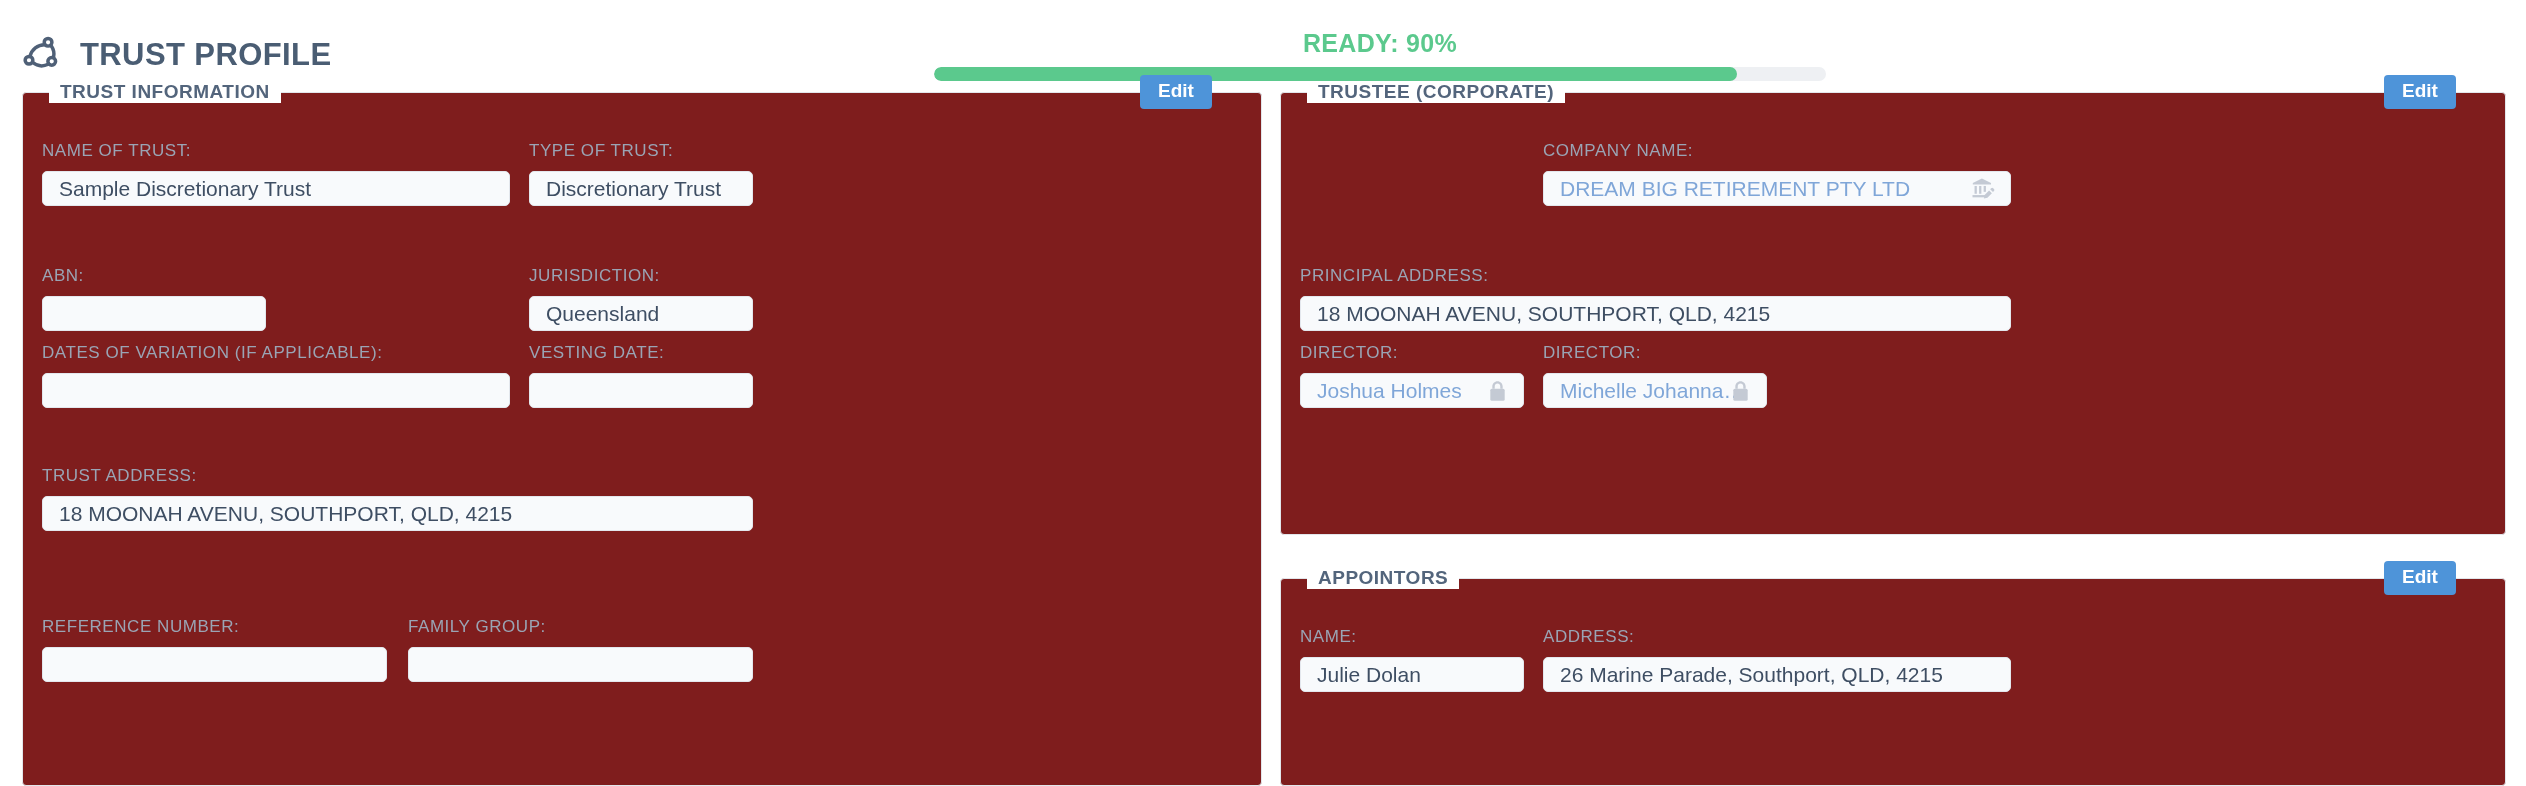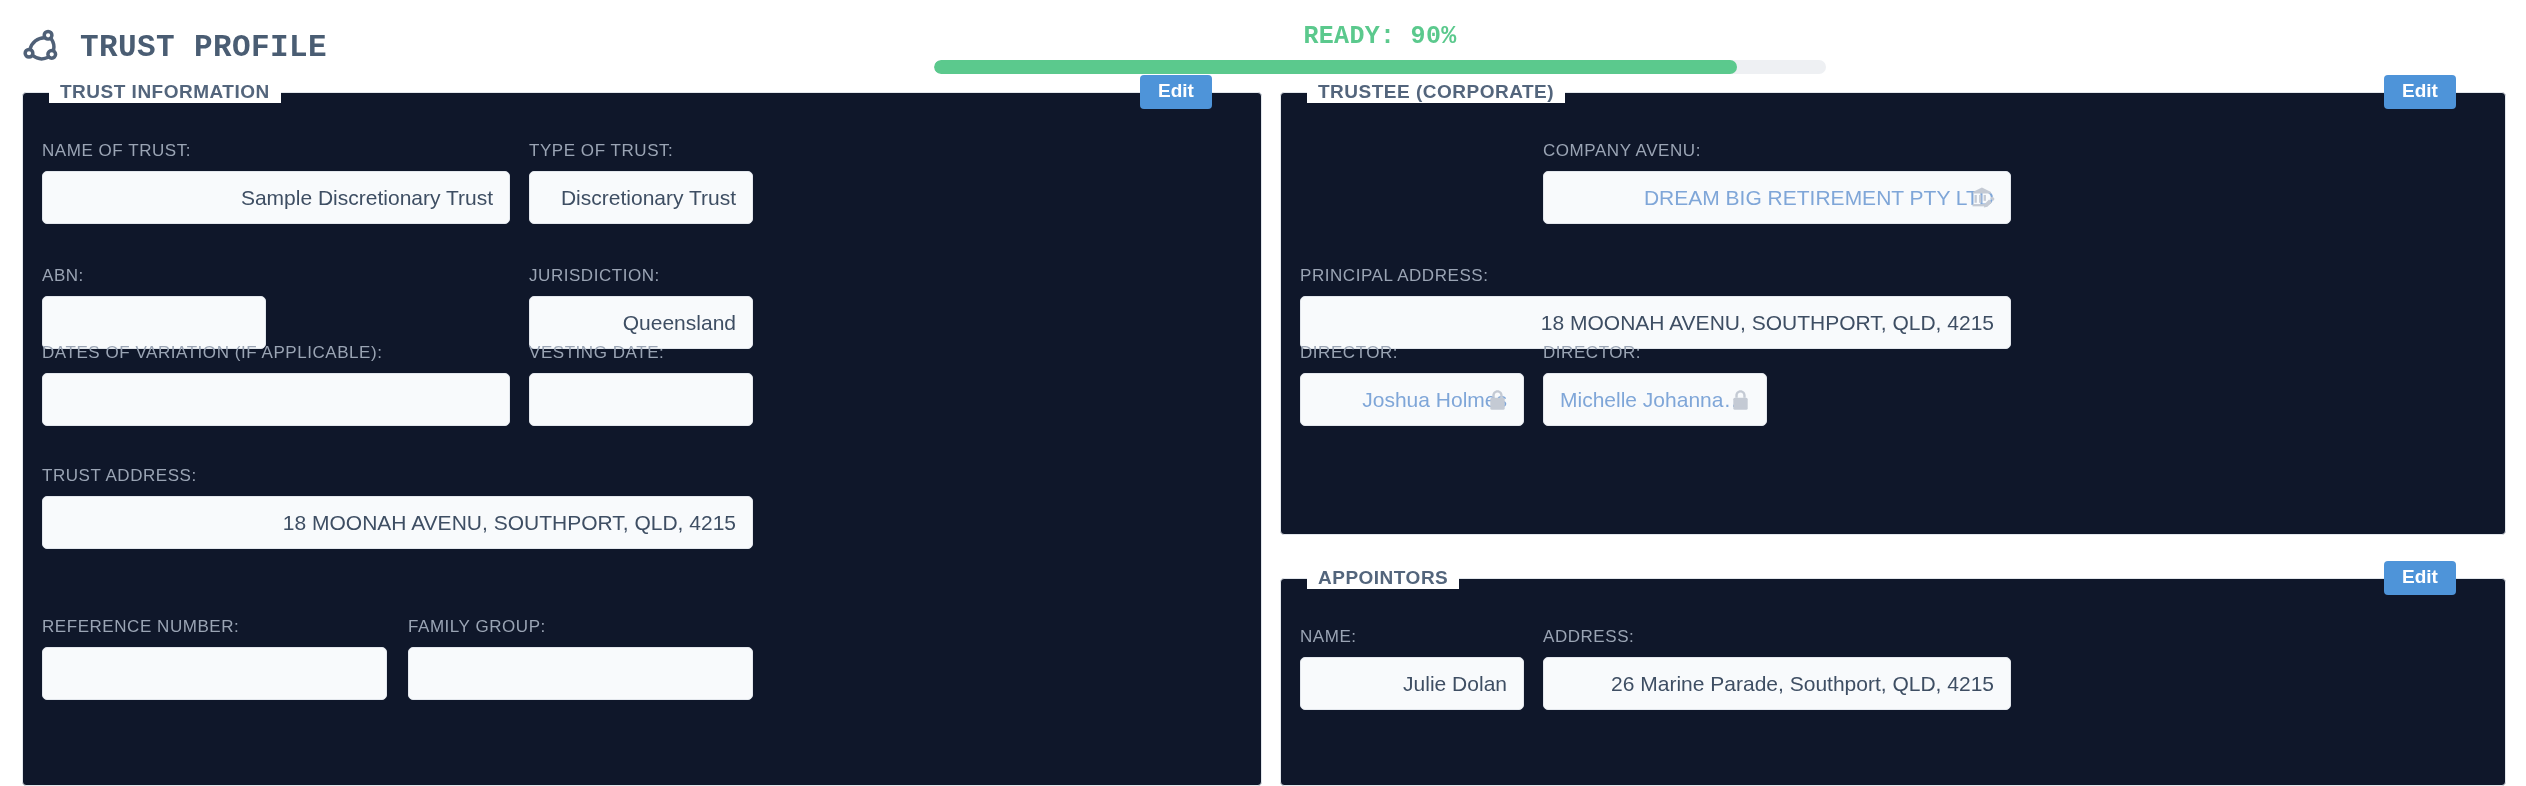--- a/index.html
+++ b/index.html
@@ -15,24 +15,23 @@
   .page {
     position: relative;
     width: 2526px;
     height: 786px;
     background: #ffffff;
   }
 
   
   .header {
     position: absolute;
-    left: 0; top: 8px;
+    left: 0; top: 15px;
     width: 2509px;
     height: 78px;
-    font-family: Liberation Mono, monospace;
   }
 
   .logo-icon {
     position: absolute;
     left: 18px;
     top: 17px;
     width: 44px;
     height: 44px;
     color: #4f6077;
   }
@@ -78,21 +77,21 @@
     height: 14px;
     background: #5bc98d;
     border-radius: 7px;
   }
 
   
   .fieldset {
     position: absolute;
     border: 1px solid #e2e6eb;
     border-radius: 4px;
-    background: #0f172a;
+    background: #7f1d1d;
   }
 
   .legend {
     position: absolute;
     top: -12px;
     left: 26px;
     background: #ffffff;
     padding: 0 11px;
     font-size: 19px;
     font-weight: bold;
@@ -132,21 +131,21 @@
     background: #f8fafc;
     border: 1px solid #e3e7ed;
     border-radius: 5px;
     height: 50px;
     display: flex;
     align-items: center;
     padding: 0 16px;
     overflow: hidden;
   }
 
-  .field-box.tall { height: 53px; justify-content: flex-end; }
+  .field-box.tall { height: 35px; }
 
   .field-value {
     font-size: 21px;
     color: #3e4e63;
     white-space: nowrap;
     overflow: hidden;
     text-overflow: ellipsis;
   }
 
   .field-value.link { color: #7fa6d8; }
@@ -263,21 +262,21 @@
   </div>
 
   <div class="fieldset" style="left:1280px; top:92px; width:1226px; height:443px;">
 
     <div class="legend">TRUSTEE (CORPORATE)</div>
 
     <button class="edit-btn" style="left:1103px; top:-18px;">Edit</button>
 
 
     <div class="field" style="left:262px; top:48px; width:468px;">
-      <span class="field-label">COMPANY AVENU:</span>
+      <span class="field-label">COMPANY NAME:</span>
       <div class="field-box tall">
         <span class="field-value link">DREAM BIG RETIREMENT PTY LTD</span>
         <span class="field-icon">
           <svg viewBox="0 0 24 24" width="26" height="26" fill="currentColor">
             <path d="M11 2.2 2.6 6.4v1.5h16.8V6.4L11 2.2z"></path>
             <rect x="4.2" y="9.2" width="2.1" height="7.2"></rect>
             <rect x="8.4" y="9.2" width="2.1" height="7.2"></rect>
             <rect x="12.6" y="9.2" width="2.1" height="5.4"></rect>
             <rect x="2.3" y="17.6" width="13.2" height="2.1"></rect>
             <path d="M21.4 11.3a1.3 1.3 0 0 0-1.9 0l-.9.9 2.6 2.6.9-.9a1.3 1.3 0 0 0 0-1.9l-.7-.7zM17.6 13.4l-4.1 4.1-.7 3.3 3.3-.7 4.1-4.1-2.6-2.6z"></path>

